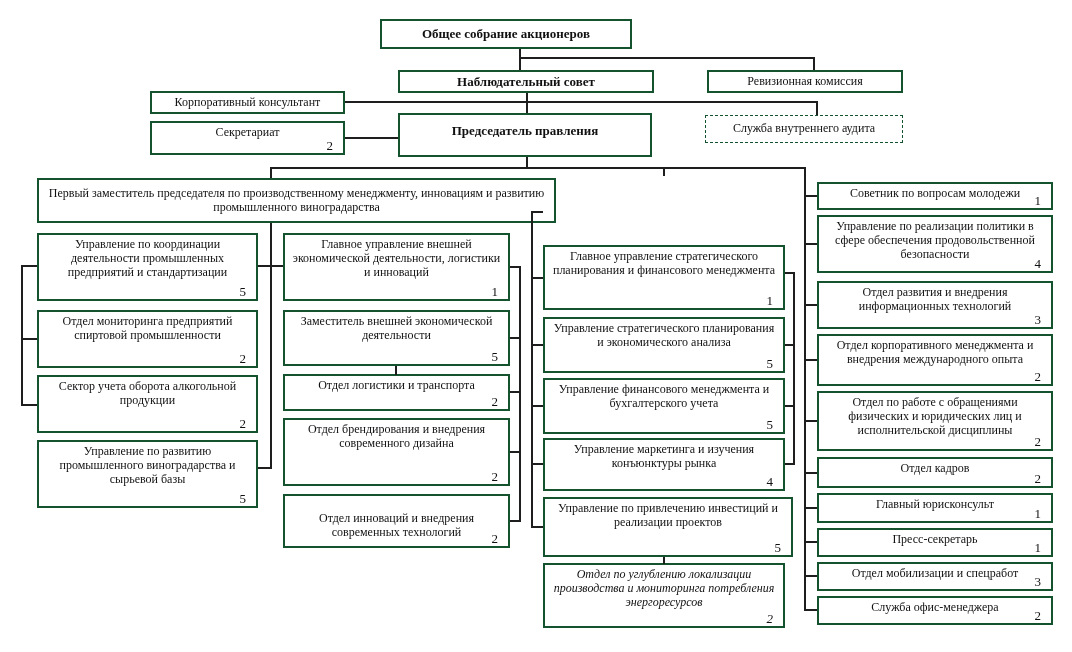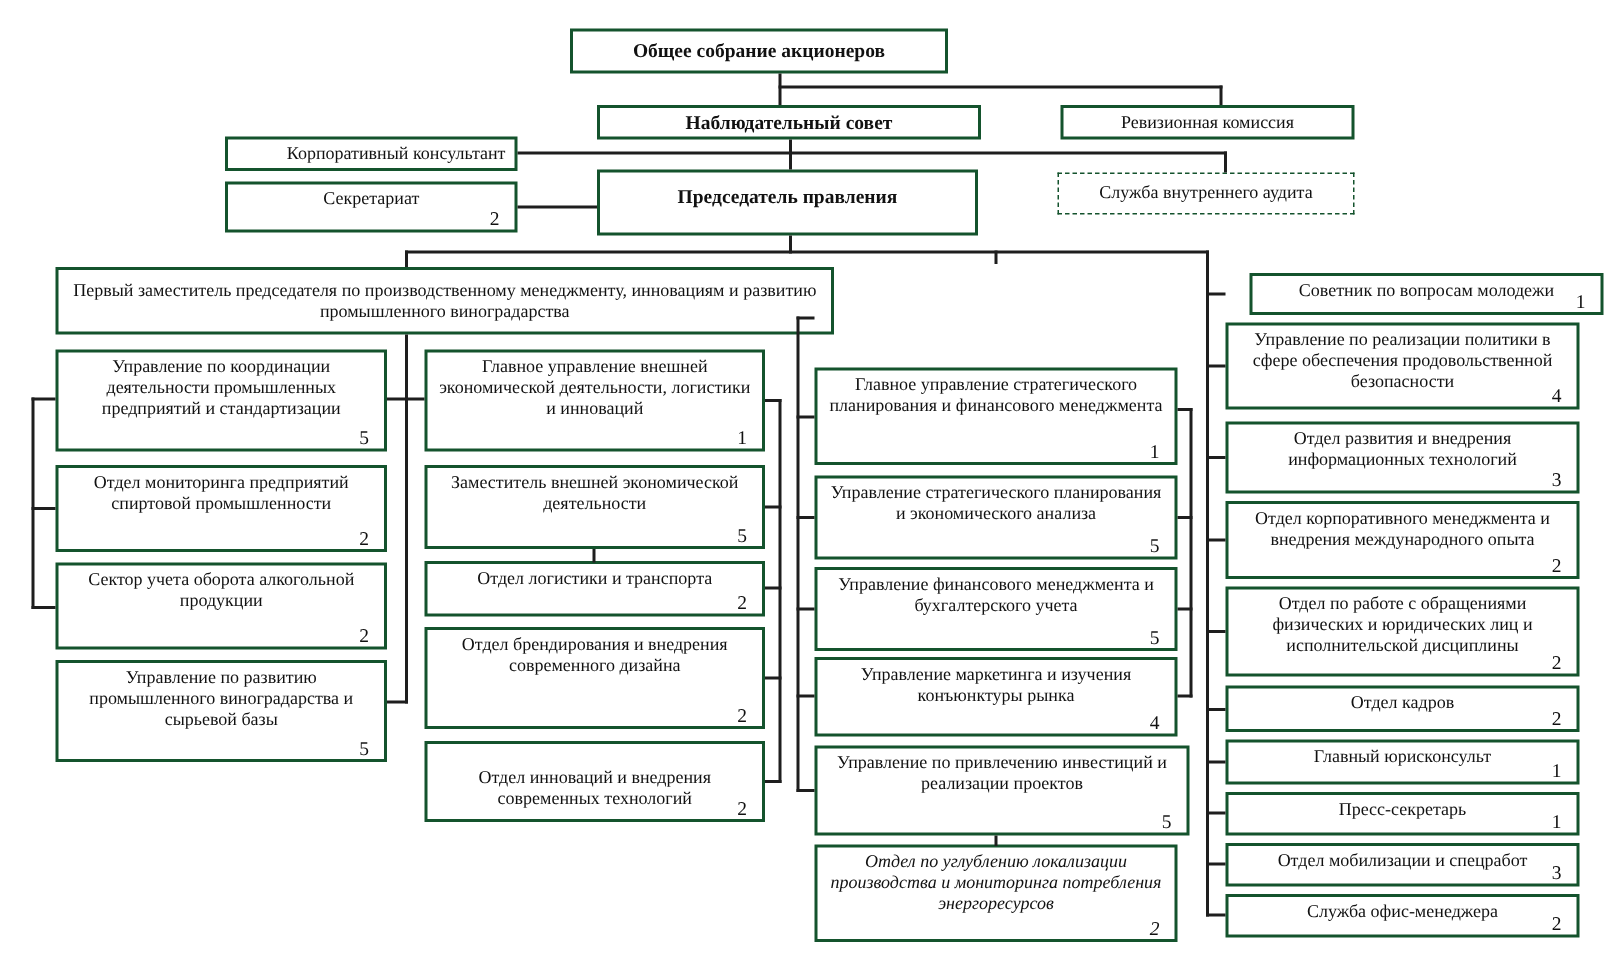--- a/index.html
+++ b/index.html
@@ -27,21 +27,21 @@
   </div>
 
   <div class="box bold vmid" style="left:398px;top:70px;width:256px;height:23px;">
     <span>Наблюдательный совет</span>
   </div>
 
   <div class="box vmid" style="left:707px;top:70px;width:196px;height:23px;">
     <span>Ревизионная комиссия</span>
   </div>
 
-  <div class="box vmid" style="left:150px;top:91px;width:195px;height:23px;justify-content:flex-end;">
+  <div class="box vmid" style="left:150px;top:91px;width:195px;height:23px;">
     <span>Корпоративный консультант</span>
   </div>
 
   <div class="box" style="left:150px;top:121px;width:195px;height:34px;padding-top:3px;">
     <span>Секретариат</span>
     <span class="cnt">2</span>
   </div>
 
   <div class="box bold" style="left:398px;top:113px;width:254px;height:44px;padding-top:8px;">
     <span>Председатель правления</span>
@@ -64,21 +64,21 @@
     <div class="box" style="left: 283px; top: 310px; width: 227px; height: 56px; padding-top: 3px;"><span>Заместитель внешней экономической деятельности</span><span class="cnt">5</span></div>
     <div class="box" style="left: 283px; top: 374px; width: 227px; height: 37px; padding-top: 3px;"><span>Отдел логистики и транспорта</span><span class="cnt">2</span></div>
     <div class="box" style="left: 283px; top: 418px; width: 227px; height: 68px; padding-top: 3px;"><span>Отдел брендирования и внедрения современного дизайна</span><span class="cnt">2</span></div>
     <div class="box" style="left: 283px; top: 494px; width: 227px; height: 54px; padding-top: 16px;"><span>Отдел инноваций и внедрения современных технологий</span><span class="cnt">2</span></div>
     <div class="box" style="left: 543px; top: 245px; width: 242px; height: 65px; padding-top: 3px;"><span>Главное управление стратегического планирования и финансового менеджмента</span><span class="cnt">1</span></div>
     <div class="box" style="left: 543px; top: 317px; width: 242px; height: 56px; padding-top: 3px;"><span>Управление стратегического планирования и экономического анализа</span><span class="cnt">5</span></div>
     <div class="box" style="left: 543px; top: 378px; width: 242px; height: 56px; padding-top: 3px;"><span>Управление финансового менеджмента и бухгалтерского учета</span><span class="cnt">5</span></div>
     <div class="box" style="left: 543px; top: 438px; width: 242px; height: 53px; padding-top: 3px;"><span>Управление маркетинга и изучения конъюнктуры рынка</span><span class="cnt">4</span></div>
     <div class="box" style="left: 543px; top: 497px; width: 250px; height: 60px; padding-top: 3px;"><span>Управление по привлечению инвестиций и реализации проектов</span><span class="cnt">5</span></div>
     <div class="box" style="left: 543px; top: 563px; width: 242px; height: 65px; padding-top: 3px; font-style: italic;"><span>Отдел по углублению локализации производства и мониторинга потребления энергоресурсов</span><span class="cnt">2</span></div>
-    <div class="box" style="left: 817px; top: 182px; width: 236px; height: 28px; padding-top: 3px; margin-left: 16px;"><span>Советник по вопросам молодежи</span><span class="cnt">1</span></div>
+    <div class="box" style="left: 817px; top: 182px; width: 236px; height: 28px; padding-top: 3px;"><span>Советник по вопросам молодежи</span><span class="cnt">1</span></div>
     <div class="box" style="left: 817px; top: 215px; width: 236px; height: 58px; padding-top: 3px;"><span>Управление по реализации политики в сфере обеспечения продовольственной безопасности</span><span class="cnt">4</span></div>
     <div class="box" style="left: 817px; top: 281px; width: 236px; height: 48px; padding-top: 3px;"><span>Отдел развития и внедрения информационных технологий</span><span class="cnt">3</span></div>
     <div class="box" style="left: 817px; top: 334px; width: 236px; height: 52px; padding-top: 3px;"><span>Отдел корпоративного менеджмента и внедрения международного опыта</span><span class="cnt">2</span></div>
     <div class="box" style="left: 817px; top: 391px; width: 236px; height: 60px; padding-top: 3px;"><span>Отдел по работе с обращениями физических и юридических лиц и исполнительской дисциплины</span><span class="cnt">2</span></div>
     <div class="box" style="left: 817px; top: 457px; width: 236px; height: 31px; padding-top: 3px;"><span>Отдел кадров</span><span class="cnt">2</span></div>
     <div class="box" style="left: 817px; top: 493px; width: 236px; height: 30px; padding-top: 3px;"><span>Главный юрисконсульт</span><span class="cnt">1</span></div>
     <div class="box" style="left: 817px; top: 528px; width: 236px; height: 29px; padding-top: 3px;"><span>Пресс-секретарь</span><span class="cnt">1</span></div>
     <div class="box" style="left: 817px; top: 562px; width: 236px; height: 29px; padding-top: 3px;"><span>Отдел мобилизации и спецработ</span><span class="cnt">3</span></div>
     <div class="box" style="left: 817px; top: 596px; width: 236px; height: 29px; padding-top: 3px;"><span>Служба офис-менеджера</span><span class="cnt">2</span></div>
     <div class="vline" style="left: 519px; top: 49px; width: 2px; height: 21px;"></div>

